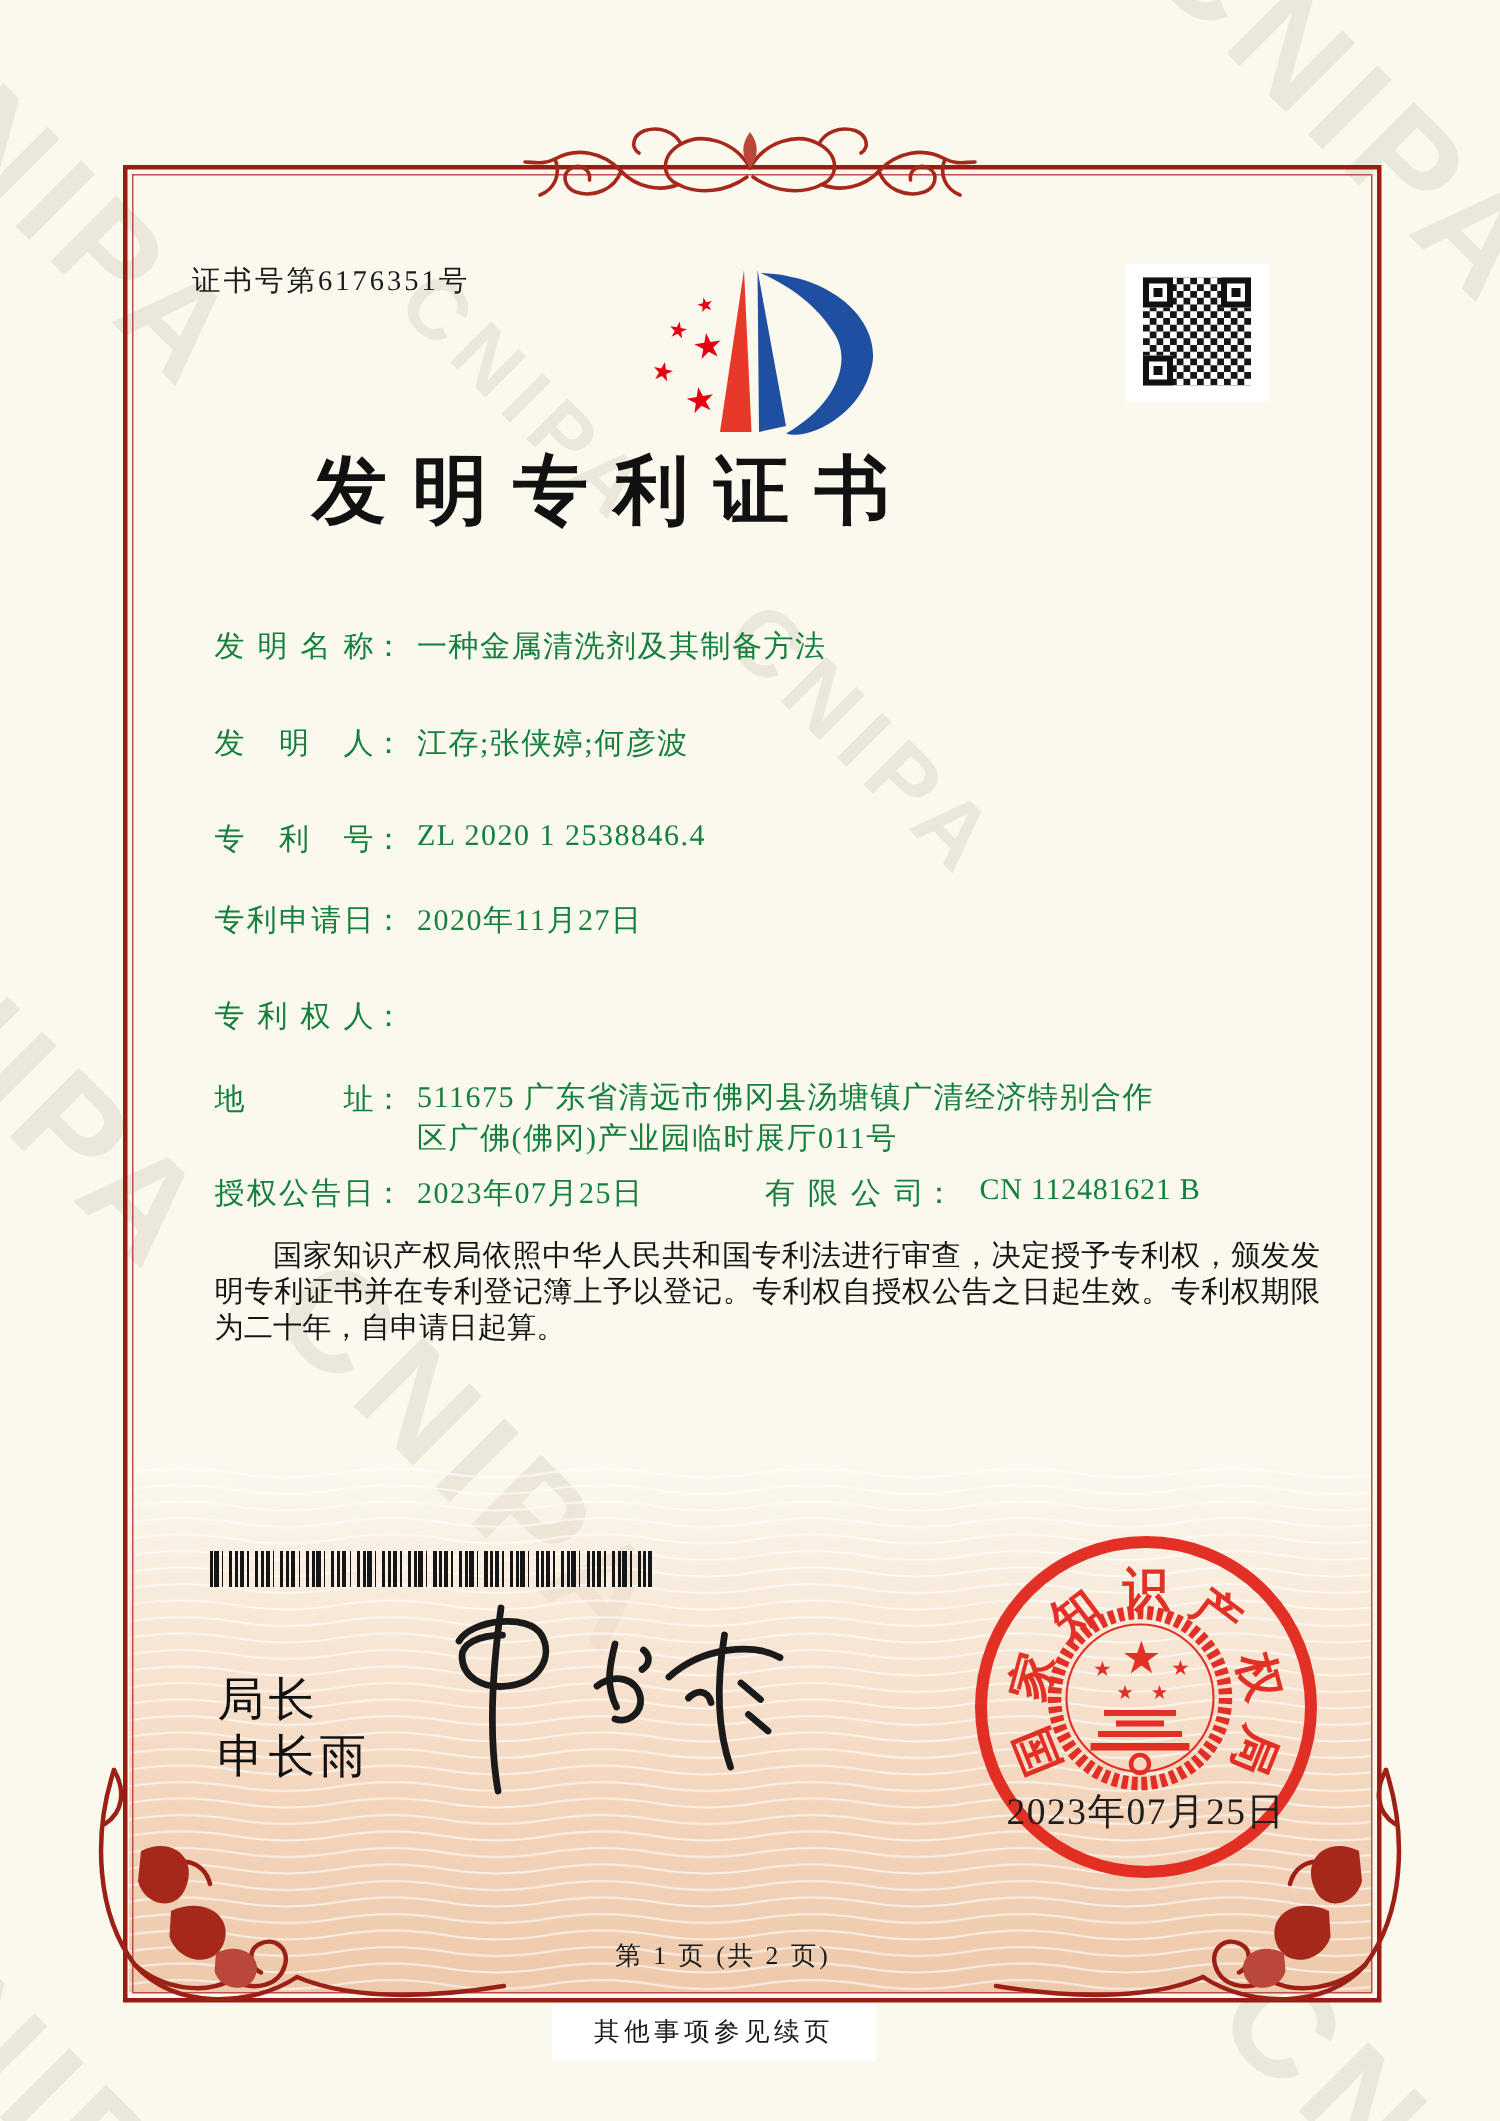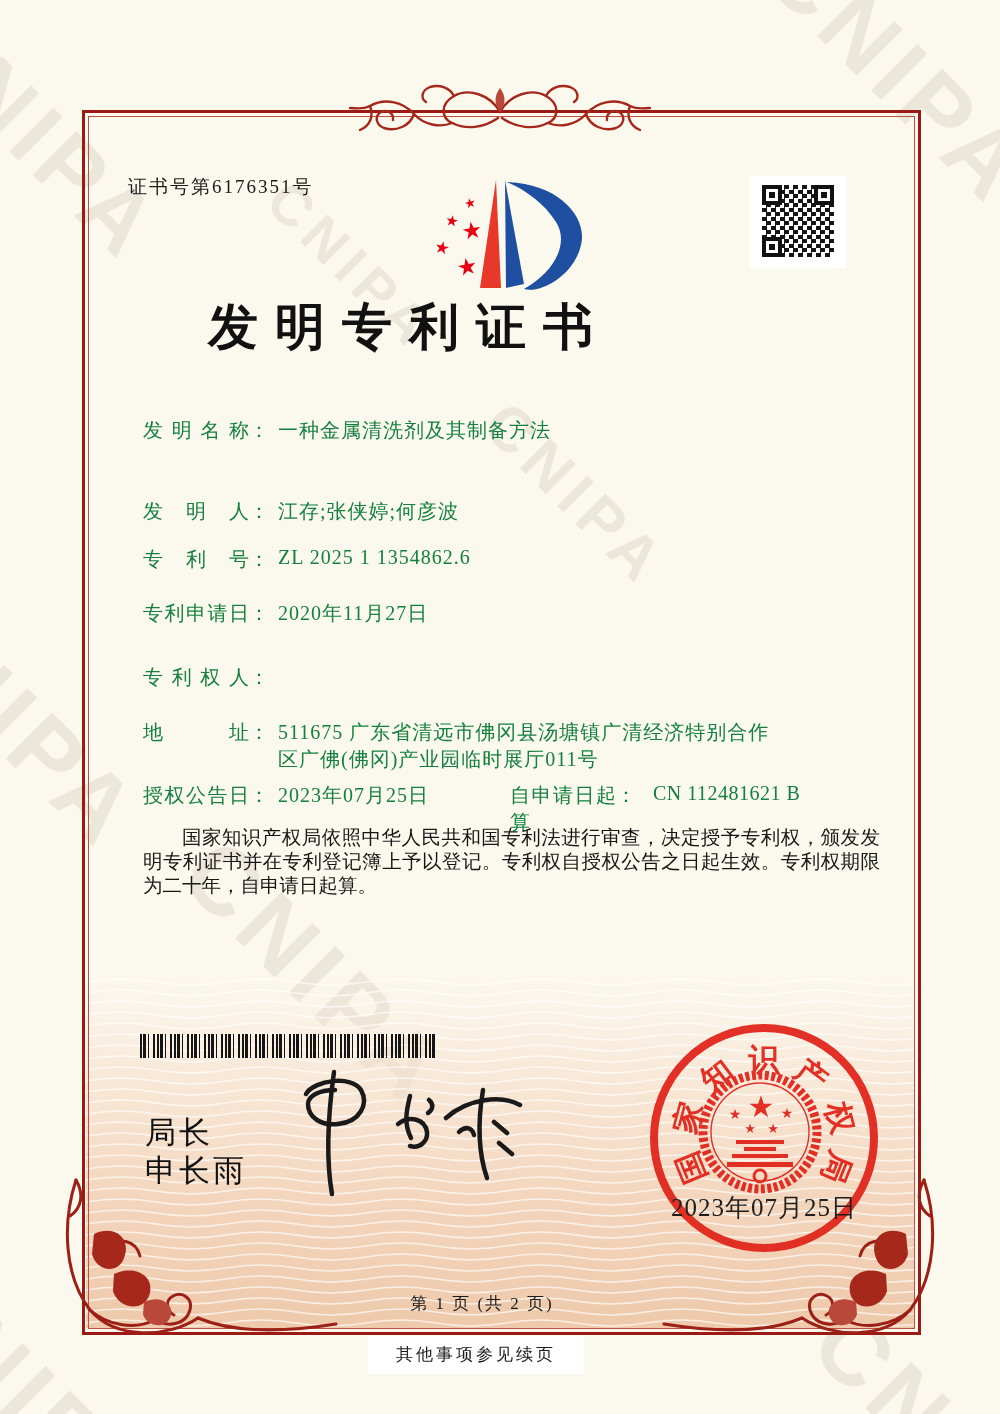--- a/index.html
+++ b/index.html
@@ -21,21 +21,21 @@
   .qrbox{position:absolute;left:750px;top:176px;width:96px;height:92px;background:#fff;z-index:3;}
   .qr{position:absolute;left:12px;top:9px;width:72px;height:72px;
       background:repeating-conic-gradient(#161616 0 25%,#fff 0 50%);background-size:9px 9px;}
   .finder{position:absolute;width:20px;height:20px;background:#fff;border:4px solid #111;box-sizing:border-box;}
   .finder::after{content:"";position:absolute;left:3px;top:3px;width:6px;height:6px;background:#111;}
   .f-tl{left:0;top:0;} .f-tr{right:0;top:0;} .f-bl{left:0;bottom:0;}
   .title{position:absolute;left:0;top:294px;width:801px;text-align:center;font-size:50px;
       font-weight:bold;letter-spacing:17px;text-indent:17px;color:#111;z-index:3;}
   
   .frow{position:absolute;left:143px;width:750px;font-size:20px;color:#15803d;z-index:3;}
-  .r1{top:417px;} .r2{top:482px;margin-top:16px;} .r3{top:546px;} .r4{top:600px;} .r5{top:664px;}
+  .r1{top:417px;} .r2{top:482px;} .r3{top:546px;} .r4{top:600px;} .r5{top:664px;}
   .r6{top:719px;} .r7{top:782px;}
   .flabel{display:inline-block;width:106px;text-align:justify;text-align-last:justify;vertical-align:top;}
   .fcolon{display:inline-block;width:22px;vertical-align:top;}
   .fvalue{position:absolute;left:135px;top:0;letter-spacing:1px;}
   .fvalue.wide{width:512px;line-height:27px;}
   .pair2{position:absolute;left:367px;top:0;}
   .pair2 .fvalue2{margin-left:10px;letter-spacing:0.5px;text-align:right;}
   
   .law{position:absolute;left:143px;top:826px;width:737px;font-size:19.5px;line-height:24px;
       text-align:justify;color:#161616;z-index:3;}
@@ -117,38 +117,38 @@
 <div class="frow r1">
   <span class="flabel">发明名称</span><span class="fcolon">：</span>
   <span class="fvalue">一种金属清洗剂及其制备方法</span>
 </div>
 <div class="frow r2">
   <span class="flabel">发明人</span><span class="fcolon">：</span>
   <span class="fvalue">江存;张侠婷;何彦波</span>
 </div>
 <div class="frow r3">
   <span class="flabel">专利号</span><span class="fcolon">：</span>
-  <span class="fvalue">ZL 2025 1 1354862.6</span>
+  <span class="fvalue">ZL 2020 1 2538846.4</span>
 </div>
 <div class="frow r4">
   <span class="flabel">专利申请日</span><span class="fcolon">：</span>
   <span class="fvalue">2020年11月27日</span>
 </div>
 <div class="frow r5">
   <span class="flabel">专利权人</span><span class="fcolon">：</span>
 </div>
 <div class="frow r6">
   <span class="flabel">地址</span><span class="fcolon">：</span>
   <span class="fvalue wide">511675 广东省清远市佛冈县汤塘镇广清经济特别合作区广佛(佛冈)产业园临时展厅011号</span>
 </div>
 <div class="frow r7">
   <span class="flabel">授权公告日</span><span class="fcolon">：</span>
   <span class="fvalue">2023年07月25日</span>
   <span class="pair2">
-    <span class="flabel">自申请日起算</span><span class="fcolon">：</span>
+    <span class="flabel">有限公司</span><span class="fcolon">：</span>
     <span class="fvalue2">CN 112481621 B</span>
   </span>
 </div>
 
 <div class="law">
   <p>国家知识产权局依照中华人民共和国专利法进行审查，决定授予专利权，颁发发明专利证书并在专利登记簿上予以登记。专利权自授权公告之日起生效。专利权期限为二十年，自申请日起算。</p>
 </div>
 
 <div class="barcode"></div>
 

